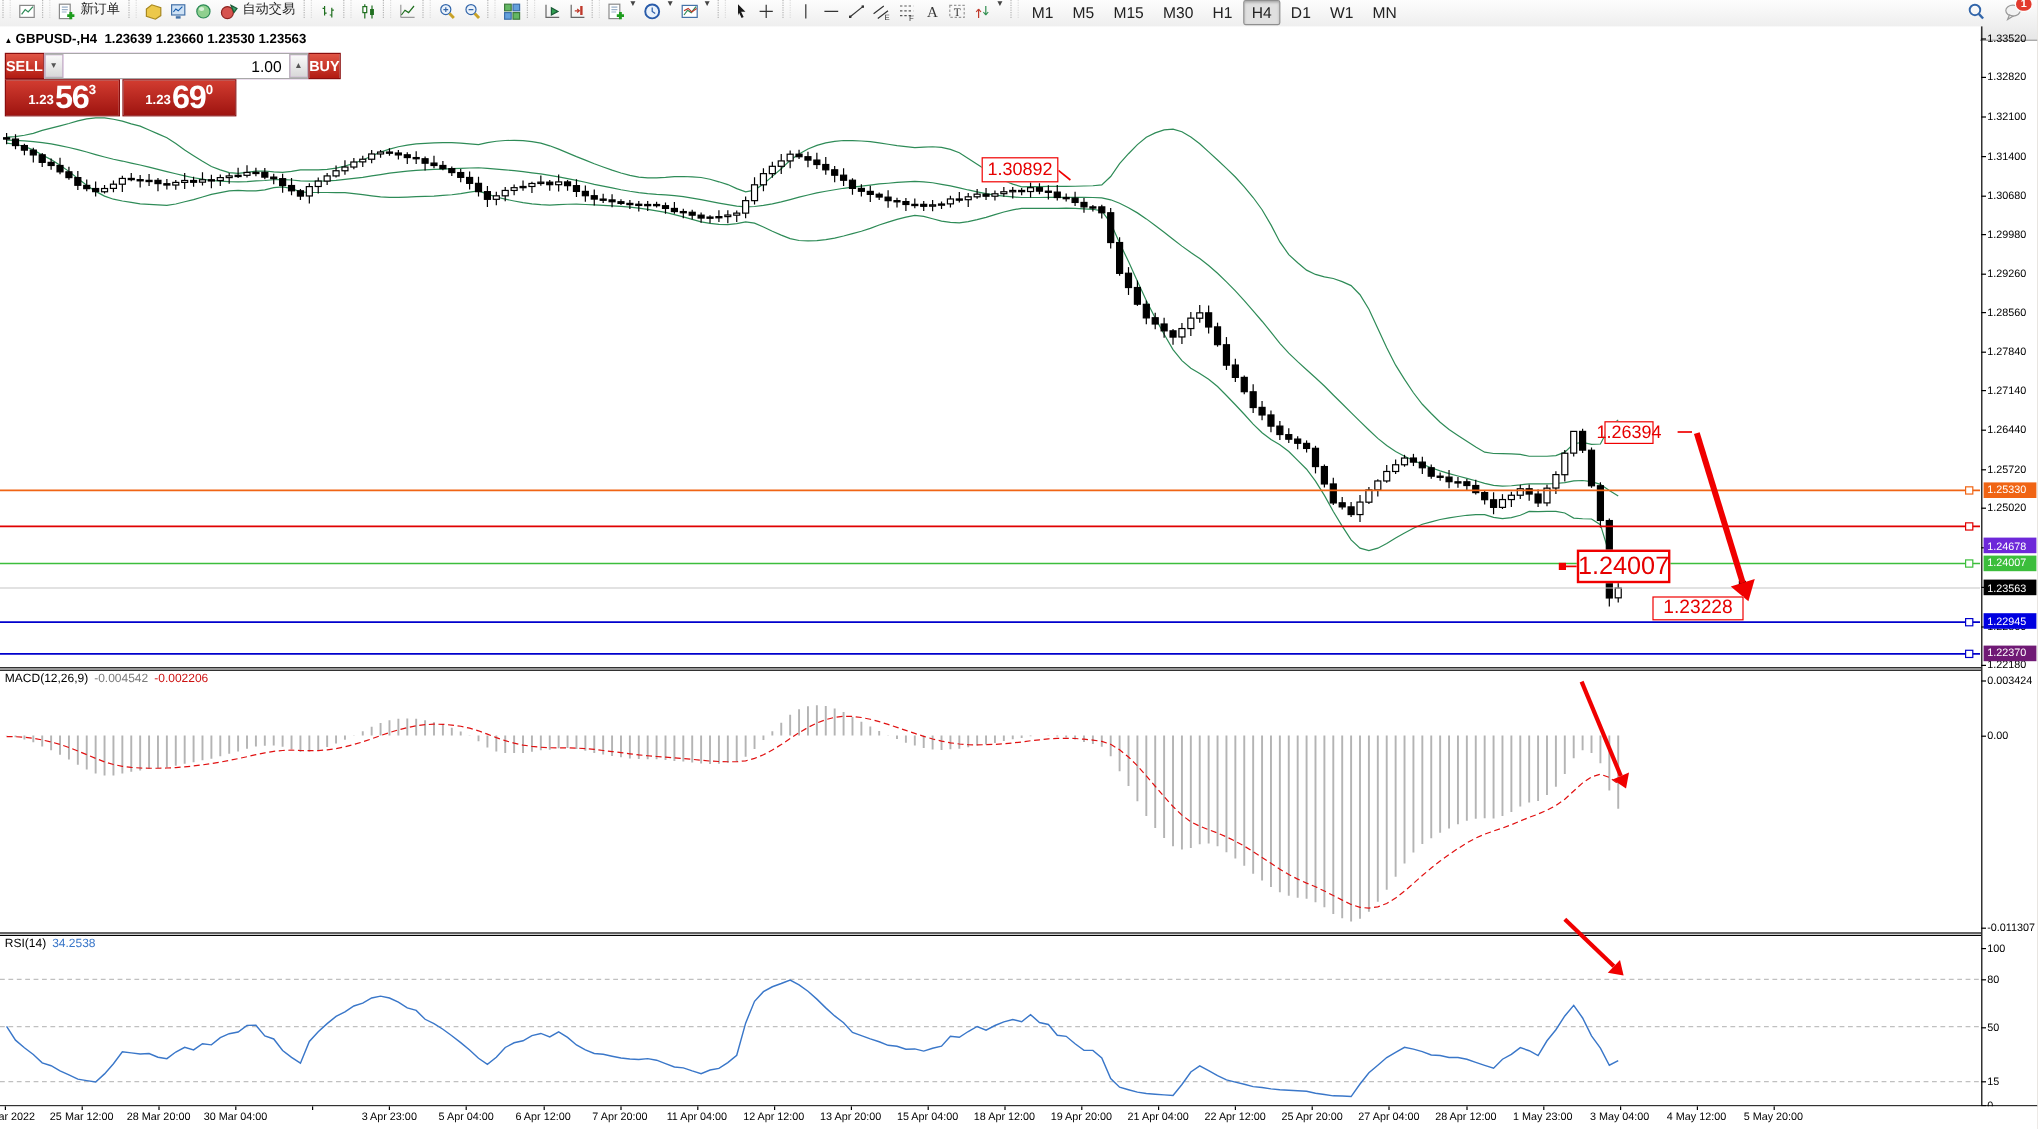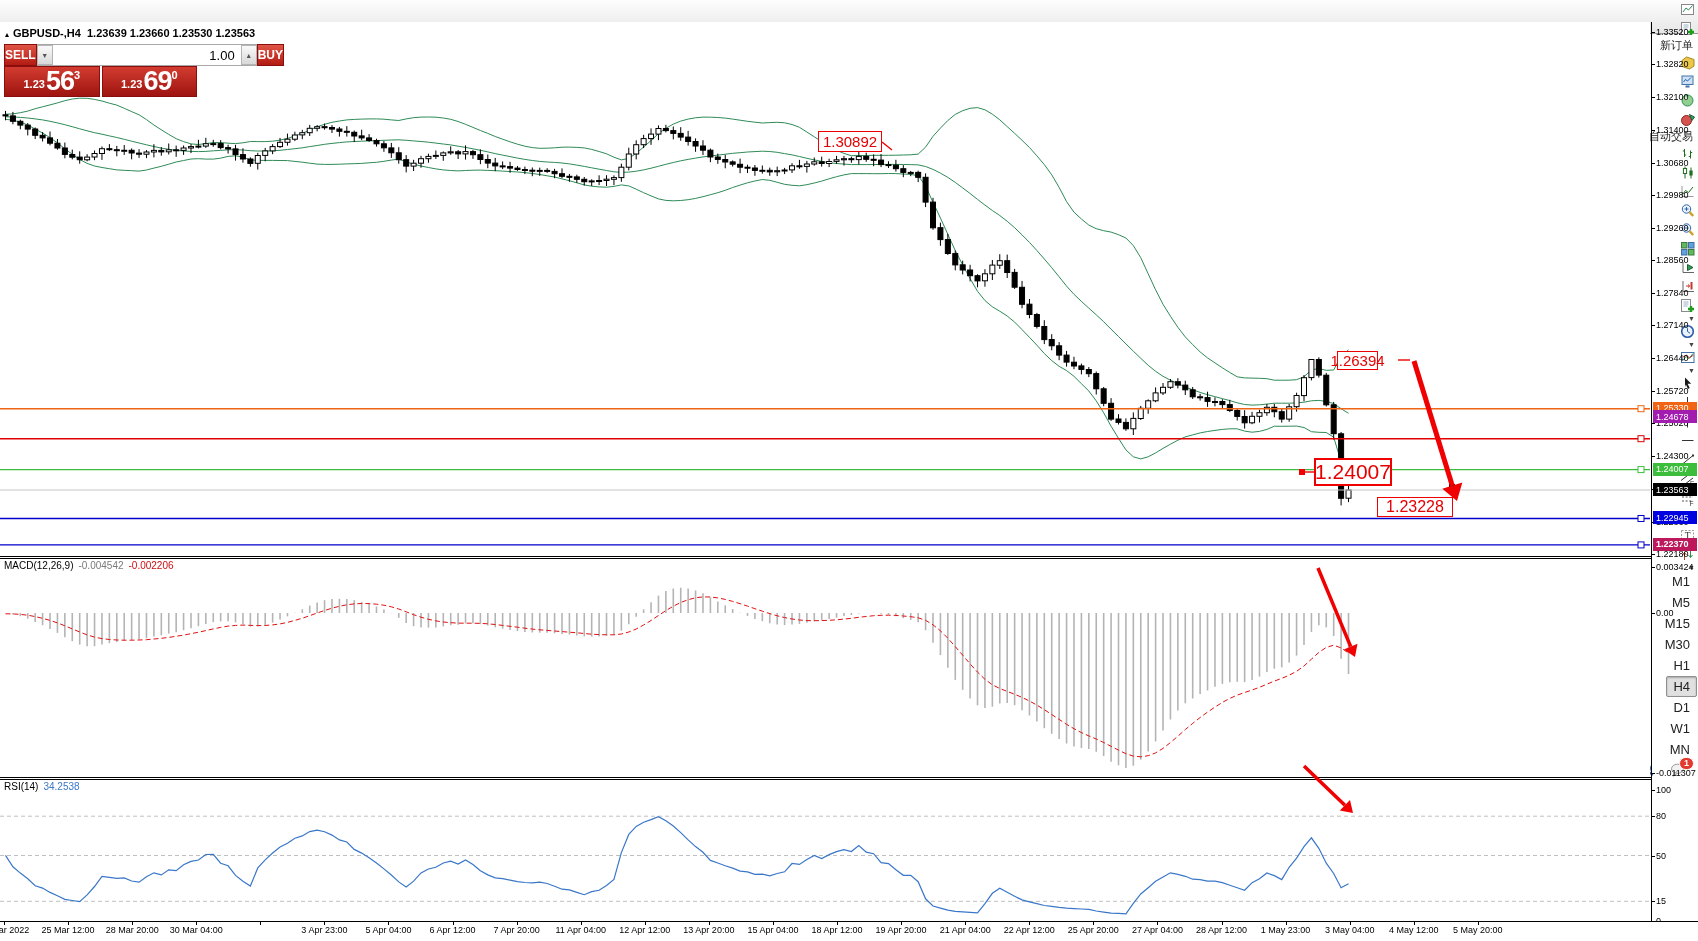--- a/index.html
+++ b/index.html
@@ -1,20 +1,20 @@
 <!DOCTYPE html>
 <html><head>
 <meta charset="utf-8">
 <style>
   html,body{margin:0;padding:0;background:#d4d0c8;}
   .app{position:relative;width:1698px;height:941px;background:#fff;overflow:hidden;
        font-family:"Liberation Sans",sans-serif;-webkit-font-smoothing:antialiased;}
   
-  #toolbar{position:absolute;left:0;top:0;width:1698px;height:34px;display:flex;align-items:flex-end;
-    background:linear-gradient(#fdfdfd,#e7e7e7);border-bottom:1px solid #979797;box-sizing:border-box;flex-direction:column;}
+  #toolbar{position:absolute;left:0;top:0;width:1698px;height:34px;display:flex;align-items:flex-start;
+    background:linear-gradient(#fdfdfd,#e7e7e7);border-bottom:1px solid #979797;box-sizing:border-box;}
   .grip{width:5px;height:15px;margin:0 3px 0 2px;border-left:1px dotted #b5b5b5;border-right:1px dotted #dcdcdc;}
   .ticon{width:21px;height:19px;display:inline-flex;align-items:center;justify-content:center;position:relative;flex:none;}
   .tlabel{font-size:11px;color:#222;margin:0 5px 0 1px;white-space:nowrap;}
   .caret{font-size:7px;color:#444;margin:0 3px 0 0;}
   .tf{font-size:13px;color:#222;padding:2px 6px;margin:0 1px;border:1px solid transparent;border-radius:2px;flex:none;}
   .tf.active{background:#e0e0e0;border:1px solid #8f8f8f;box-shadow:inset 0 1px 2px rgba(0,0,0,.25);}
   #tb-right{margin-left:auto;display:flex;align-items:center;gap:10px;padding-right:10px;}
   .badge{position:absolute;top:-3px;right:-6px;background:#e23a2e;color:#fff;font-size:9px;line-height:11px;
     padding:0 4px;border-radius:7px;border:1px solid #fff;font-weight:bold;}
   
@@ -901,25 +901,25 @@
       <div class="plabel" style="top: 266.28px;">1.27840</div>
       <div class="plabel" style="top: 298.48px;">1.27140</div>
       <div class="plabel" style="top: 330.68px;">1.26440</div>
       <div class="plabel" style="top: 363.8px;">1.25720</div>
       <div class="plabel" style="top: 396px;">1.25020</div>
       <div class="plabel" style="top: 429.12px;">1.24300</div>
       <div class="plabel" style="top: 462.24px;">1.23580</div>
       <div class="plabel" style="top: 495.36px;">1.22860</div>
       <div class="plabel" style="top: 526.64px;">1.22180</div>
       <div class="clabel" style="top: 379.74px; background: rgb(240, 100, 20);">1.25330</div>
-      <div class="clabel" style="top: 388px; background: #a21caf;">1.24678</div>
+      <div class="clabel" style="top: 426px; background: #6d28d9;">1.24678</div>
       <div class="clabel" style="top: 440.598px; background: rgb(60, 190, 60);">1.24007</div>
       <div class="clabel" style="top: 461.022px; background: rgb(0, 0, 0);">1.23563</div>
       <div class="clabel" style="top: 489.45px; background: rgb(0, 0, 224);">1.22945</div>
-      <div class="clabel" style="top: 515.9px; background: #be185d; font-weight: bold;">1.22370</div>
+      <div class="clabel" style="top: 515.9px; background: #701a75;">1.22370</div>
       <div class="plabel" style="top: 540px;">0.003424</div>
       <div class="plabel" style="top: 586px;">0.00</div>
       <div class="plabel" style="top: 746px;">-0.011307</div>
       <div class="plabel" style="top: 763px;">100</div>
       <div class="plabel" style="top: 789.2px;">80</div>
       <div class="plabel" style="top: 828.5px;">50</div>
       <div class="plabel" style="top: 874.35px;">15</div>
       <div class="plabel" style="top: 894px;">0</div>
     </div>
   <div id="time-axis">

